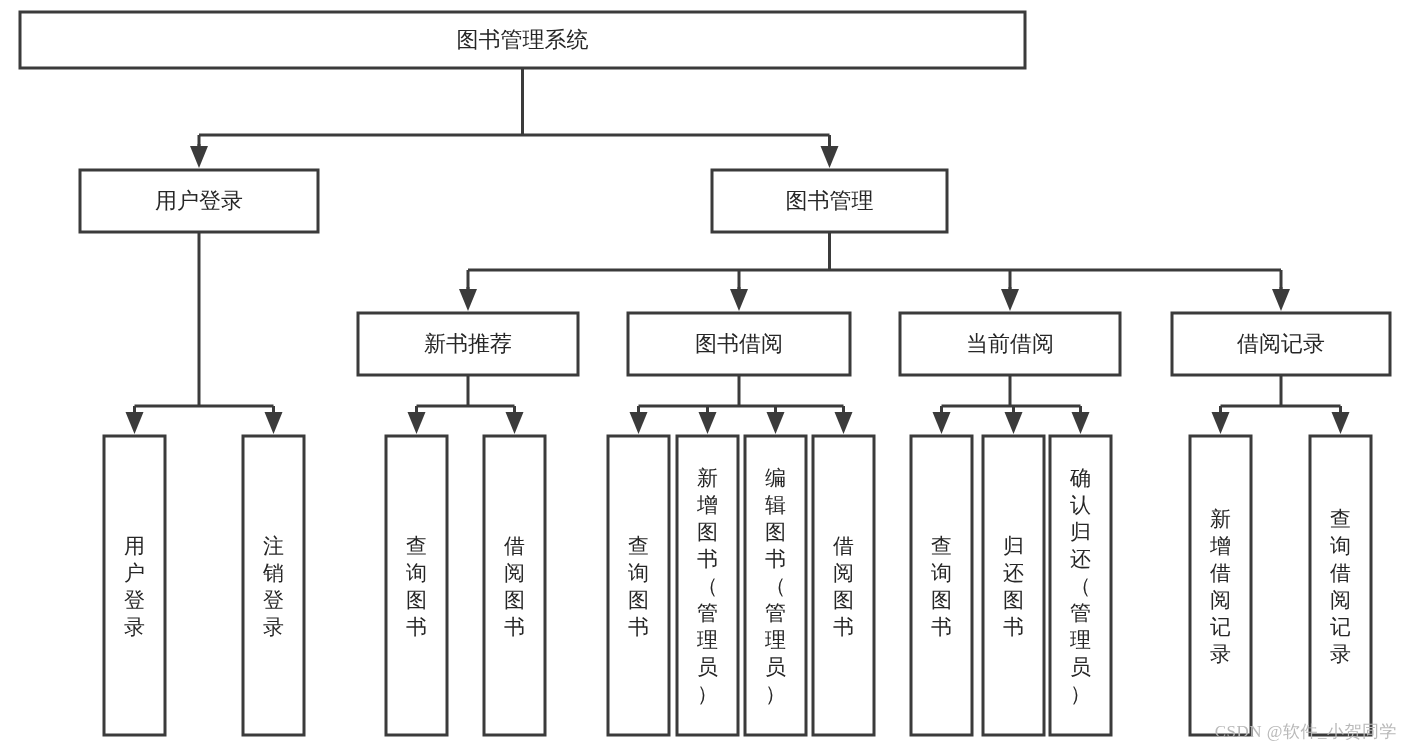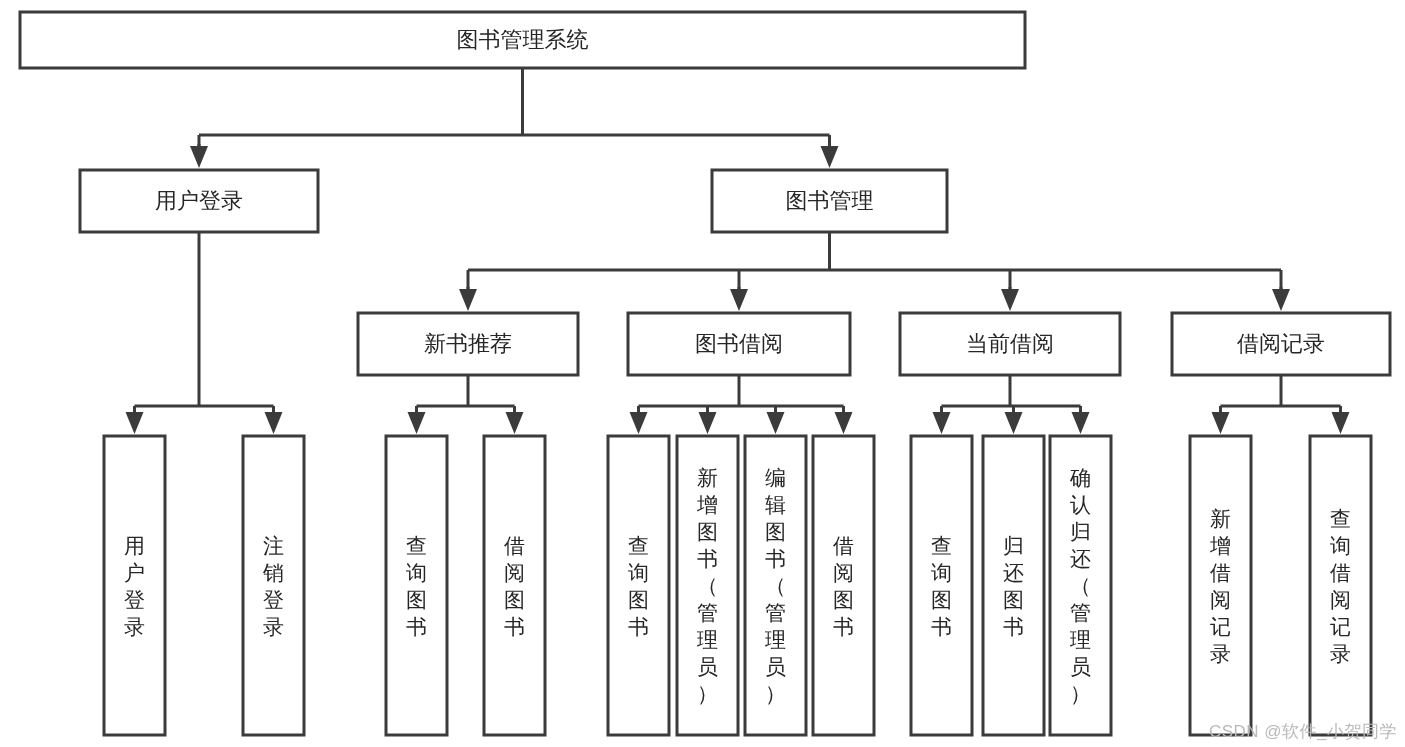--- a/index.html
+++ b/index.html
@@ -9,21 +9,21 @@
   svg#flow{position:absolute;left:0;top:0;width:1405px;height:747px;}
   .node-box{fill:#ffffff;stroke:#3b3b3b;stroke-width:3;}
   .link{stroke:#3b3b3b;stroke-width:3;fill:none;}
   .arrow-head{fill:#3b3b3b;}
   .node-label{font-family:"Liberation Sans","DejaVu Sans",sans-serif;
               fill:#262626;font-size:22px;text-anchor:middle;
               dominant-baseline:middle;}
   .node-label-v{font-family:"Liberation Sans","DejaVu Sans",sans-serif;
                 fill:#262626;font-size:21px;text-anchor:middle;}
   .watermark{position:absolute;right:8px;bottom:4px;color:#b9b9b9;
-             font-size:17px;font-family:Liberation Sans, sans-serif;
+             font-size:17px;font-family:Liberation Serif, serif;
              white-space:nowrap;letter-spacing:.5px;}
 </style>
 </head>
 <body>
 
 <div id="diagram-root">
   <svg id="flow" viewBox="0 0 1405 747">
     <g id="links-layer">
         <line x1="522.5" y1="68" x2="522.5" y2="135" class="link"></line>
         <line x1="199" y1="135" x2="829.5" y2="135" class="link"></line>

